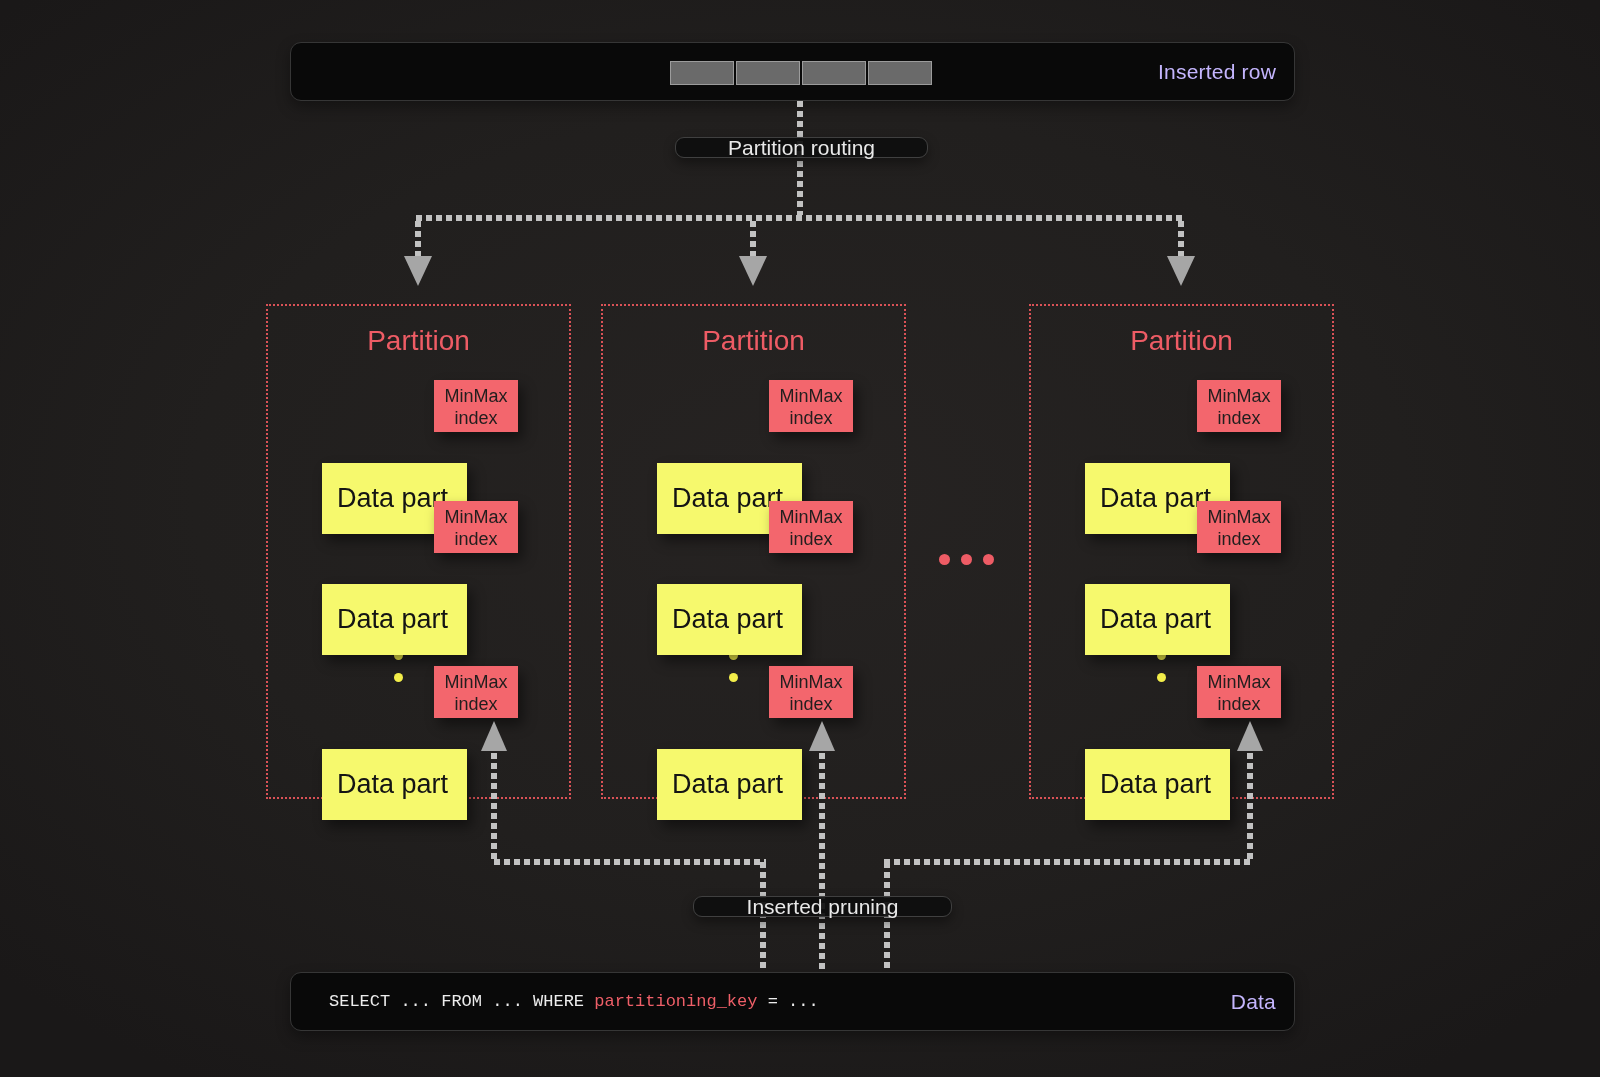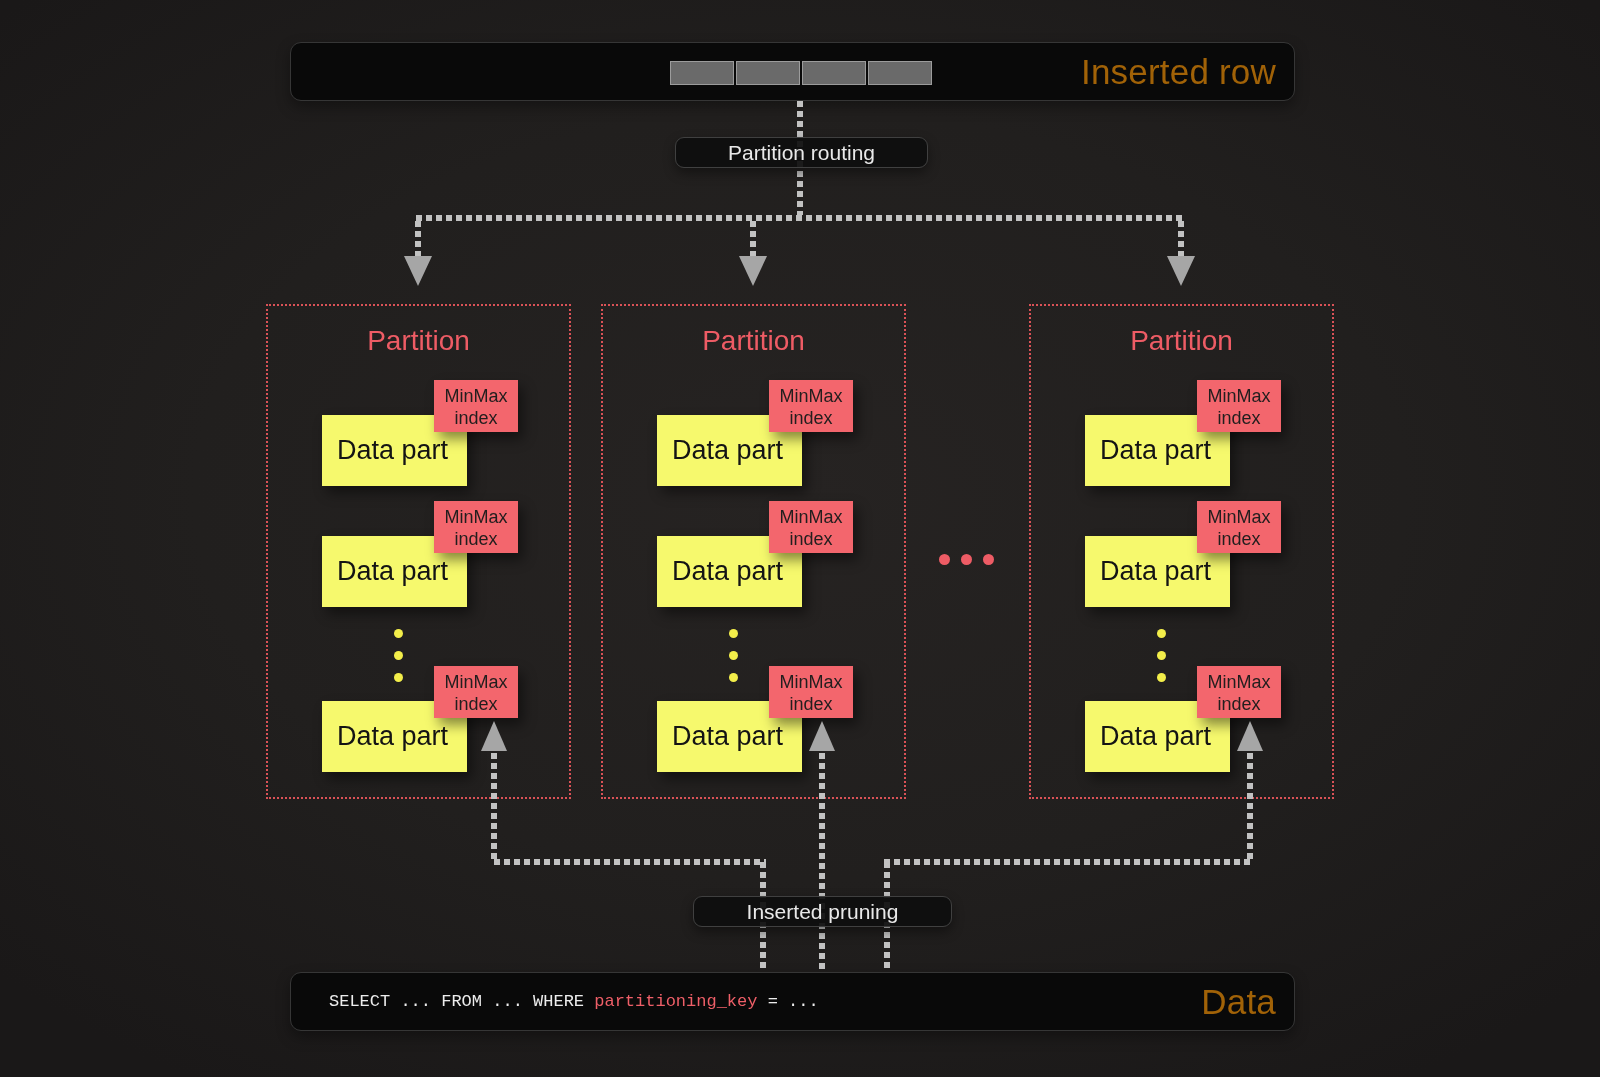--- a/index.html
+++ b/index.html
@@ -9,50 +9,51 @@
     font-family:"Liberation Sans", sans-serif;
   }
   
   .bar{
     position:absolute;left:290px;width:1005px;height:59px;
     background:#090909;border:1px solid #363636;border-radius:11px;
     box-shadow:0 6px 14px rgba(0,0,0,.35);
     display:flex;align-items:center;box-sizing:border-box;
   }
   .bar-label{position:absolute;right:18px;top:0;height:100%;display:flex;align-items:center;
-    font-size:35px;color:#a16207;letter-spacing:.2px;}
+    font-size:21px;color:#c4b5fd;letter-spacing:.2px;}
   
   .cells{position:absolute;left:379px;top:18px;width:262px;height:24px;display:flex;gap:2px;}
   .cell{flex:1;background:#6a6a6a;border:1px solid #9c9c9c;box-sizing:border-box;}
   
   .dh{position:absolute;height:6px;background:repeating-linear-gradient(to right,#c2c2c2 0 6px,transparent 6px 10px);z-index:1;}
   .dv{position:absolute;width:6px;background:repeating-linear-gradient(to bottom,#c2c2c2 0 6px,transparent 6px 10px);z-index:1;}
   .arrow-down{position:absolute;width:28px;height:30px;background:#a6a6a6;
     clip-path:polygon(50% 100%,0 0,100% 0);z-index:2;}
   .arrow-up{position:absolute;width:26px;height:30px;background:#a6a6a6;
     clip-path:polygon(50% 0,0 100%,100% 100%);z-index:2;}
   
   .pill{
-    position:absolute;height:31px;background:rgba(14,14,14,.93);
+    position:absolute;height:21px;background:rgba(14,14,14,.93);
     border:1px solid #404040;border-radius:9px;z-index:6;
     display:flex;align-items:center;justify-content:center;
     font-size:21px;color:#e9e9e9;box-shadow:0 5px 12px rgba(0,0,0,.4);
     box-sizing:border-box;
   }
   
   .partition{
     position:absolute;top:304px;width:305px;height:495px;
     border:2px dotted #da5257;box-sizing:border-box;z-index:1;
   }
   .partition-title{margin-top:19px;text-align:center;font-size:28px;color:#ee5c65;}
   .dp{
     position:absolute;width:145px;height:71px;background:#f6f96d;
     color:#141414;font-size:27px;line-height:71px;padding-left:15px;
     box-sizing:border-box;z-index:2;box-shadow:5px 7px 12px rgba(0,0,0,.45);
     white-space:nowrap;
+    margin-top:48px;
   }
   .mm{
     position:absolute;width:84px;height:52px;background:#f3666d;
     color:#221e1e;font-size:18px;line-height:22px;text-align:center;
     padding-top:5px;box-sizing:border-box;z-index:3;
     box-shadow:5px 7px 12px rgba(0,0,0,.45);
   }
   .ydot{position:absolute;width:9px;height:9px;border-radius:50%;background:#f3ee4a;left:126px;}
   
   .rdots{position:absolute;left:939px;top:554px;display:flex;gap:11px;z-index:1;}

